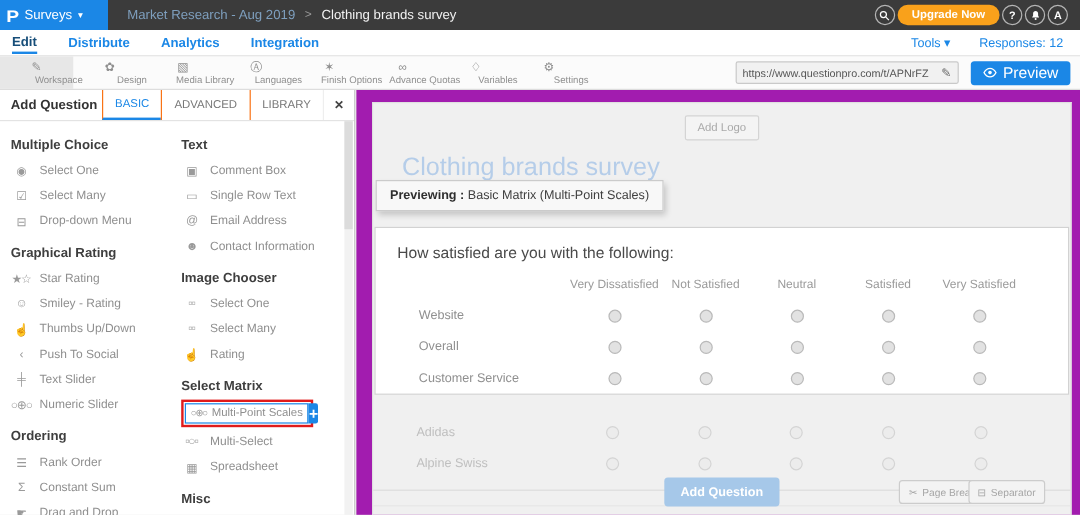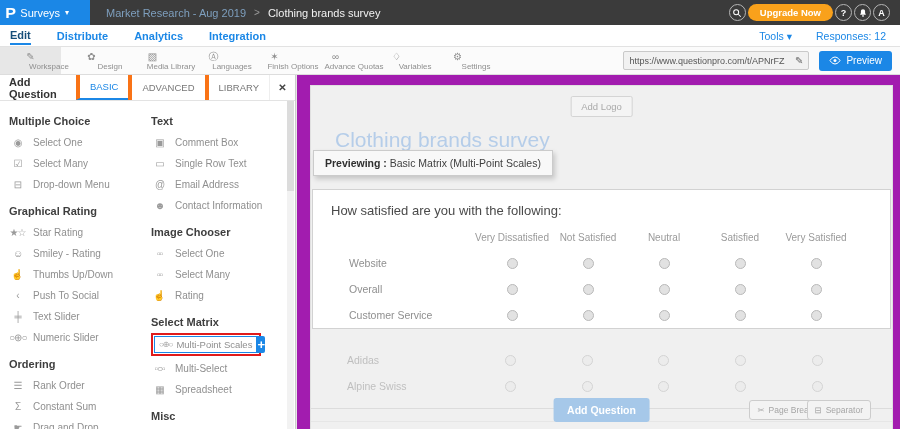--- a/index.html
+++ b/index.html
@@ -39,33 +39,33 @@
     justify-content:center; gap:0; cursor:pointer; }
   .titem.active { background:#e7e7e7; }
   .ticon { font-size:10px; color:#8f8f8f; line-height:11px; }
   .tlabel { font-size:8px; color:#8f8f8f; line-height:9px; white-space:nowrap;margin-left:37px; }
   .toolbar-right { margin-left:auto; display:flex; align-items:center; gap:10px; padding-right:8px; }
   .url-box { width:186px; height:19px; background:#f1f1f1; border:1px solid #c9c9c9;
     border-radius:2px; display:flex; align-items:center; padding:0 5px; gap:4px; }
   .url-text { flex:1; font-size:9px; color:#555; white-space:nowrap; overflow:hidden; }
   .pencil { font-size:10px; color:#666; cursor:pointer; }
   .preview-btn { background:#1b87e6; color:#fff; border:none; border-radius:3px; height:20px;
-    font-size:10px; padding:0 10px; display:flex; align-items:center; gap:5px; cursor:pointer;
+    font-size:13px; padding:0 10px; display:flex; align-items:center; gap:5px; cursor:pointer;
     font-family:inherit; }
 
   
   .panel { position:absolute; left:0; top:75px; width:296px; bottom:0; background:#fff;
     border-right:1px solid #ccc; }
   .panel-scroll { position:absolute; right:1px; top:26px; bottom:0; width:7px; background:#f2f2f2; }
   .panel-scroll-thumb { width:7px; height:90px; background:#dcdcdc; }
   .panel-head { height:26px; display:flex; align-items:stretch; border-bottom:1px solid #e3e3e3; }
   .panel-title { font-size:11px; font-weight:bold; color:#333; display:flex; align-items:center;
     padding-left:9px; flex:1; }
   .ptab { font-size:9.5px; color:#777; display:flex; align-items:center; padding:0 10px;
-    border-left:4px solid #f97316; cursor:pointer; }
+    border-left:1px solid #f97316; cursor:pointer; }
   .ptab.active { color:#1b87e6; border-bottom:2px solid #1b87e6; }
   .panel-close { width:26px; display:flex; align-items:center; justify-content:center;
     font-size:10px; color:#444; font-weight:bold; cursor:pointer; border-left:1px solid #eee; }
   .panel-cols { display:flex; padding:4px 0 0 9px; gap:10px; }
   .pcol { width:132px; }
   .pcol2 { width:138px; }
   .sec-title { font-size:11px; font-weight:bold; color:#3e3e3e; margin:10px 0 5px; }
   .pitem { display:flex; align-items:center; gap:7px; height:21px; cursor:pointer; }
   .pi-icon { width:17px; font-size:10px; color:#9a9a9a; text-align:center; flex:none;
     letter-spacing:-1px; }

